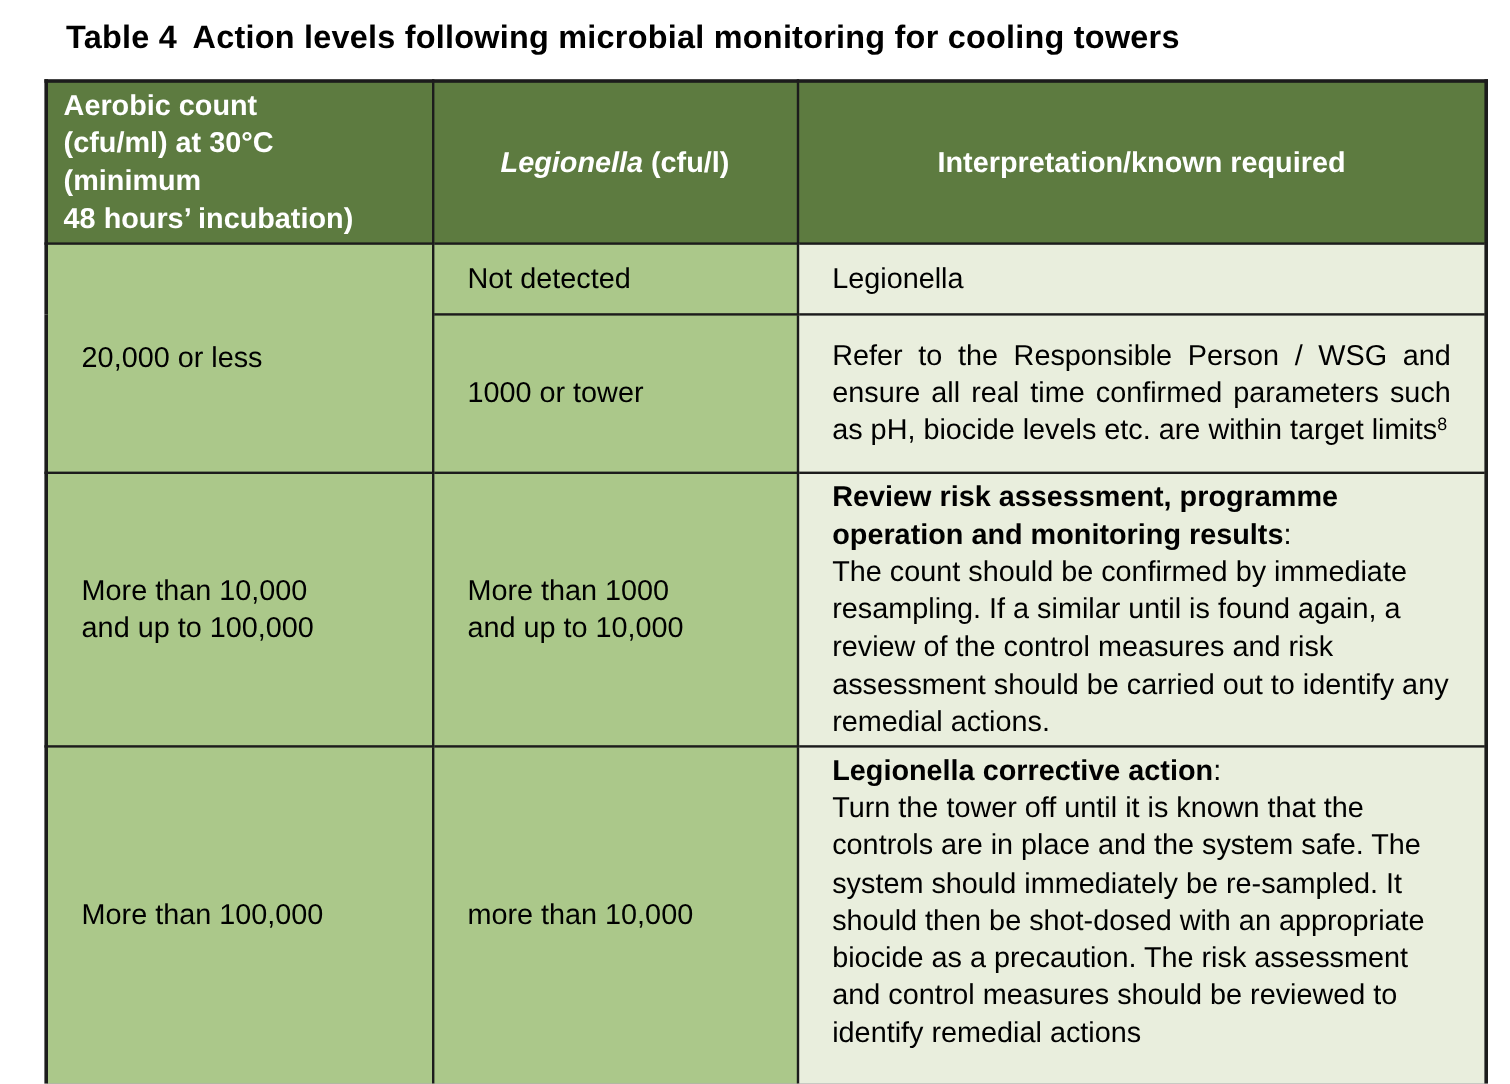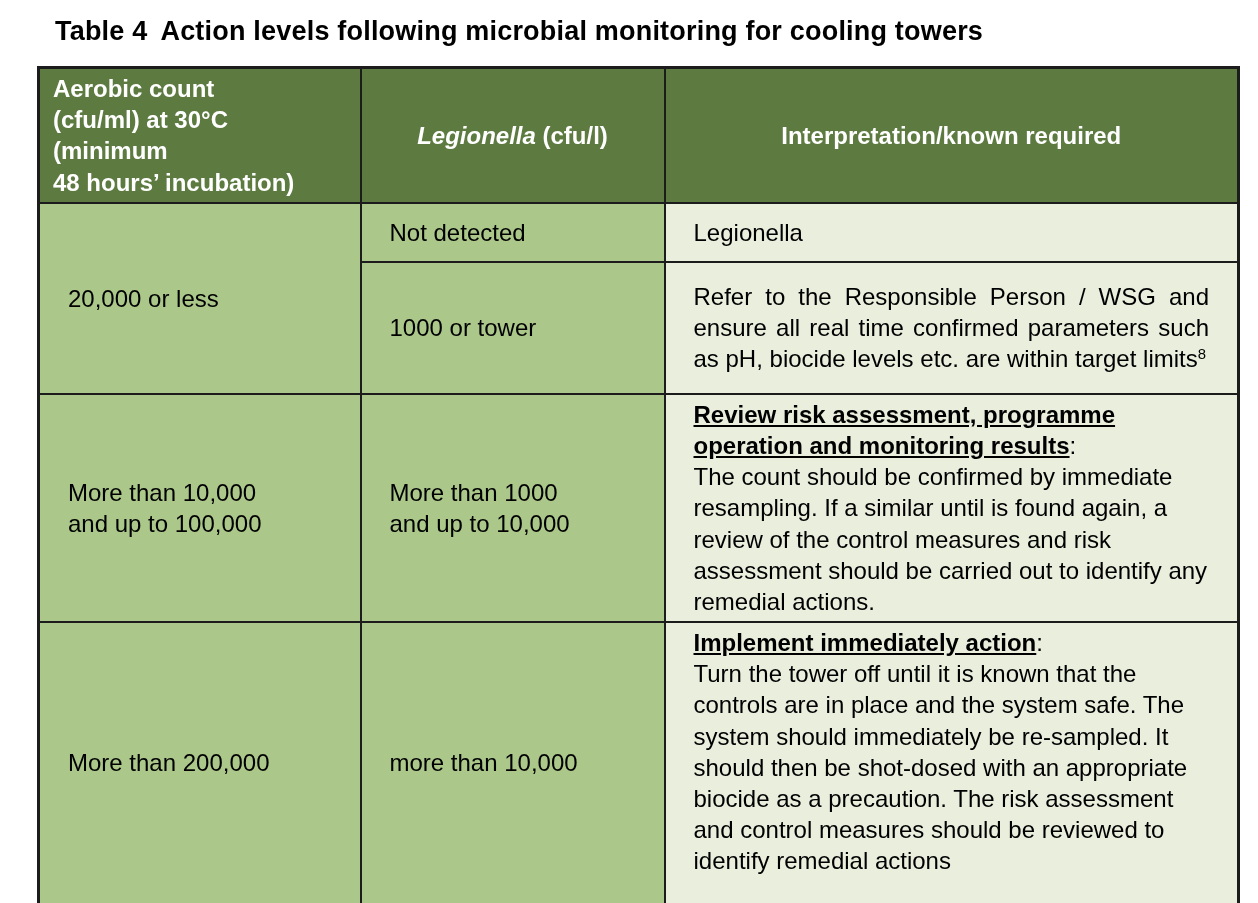--- a/index.html
+++ b/index.html
@@ -64,21 +64,21 @@
   td.top { vertical-align: top; }
   .pre { white-space: pre-line; }
   td.justify { text-align: justify; }
   td sup {
     font-size: 0.62em;
     line-height: 0;
     vertical-align: baseline;
     position: relative;
     top: -0.55em;
   }
-  .lead strong { font-weight: 700; text-decoration: underline; }
+  .lead strong { font-weight: 700; }
 </style>
 </head>
 <body>
 
 <div class="page">
 
   <h2 class="caption">
     <span class="caption-label">Table 4</span><span>Action levels following microbial monitoring for cooling towers</span>
   </h2>
 
@@ -112,23 +112,23 @@
         <td class="green mid pre">More than 10,000
 and up to 100,000</td>
         <td class="green mid pre">More than 1000
 and up to 10,000</td>
         <td class="light top">
           <div class="lead"><strong>Review risk assessment, programme operation and monitoring results</strong><span>:</span></div>
           <div>The count should be confirmed by immediate resampling. If a similar until is found again, a review of the control measures and risk assessment should be carried out to identify any remedial actions.</div>
         </td>
       </tr>
       <tr class="r3">
-        <td class="green mid">More than 200,000</td>
+        <td class="green mid">More than 100,000</td>
         <td class="green mid">more than 10,000</td>
         <td class="light top">
-          <div class="lead"><strong>Implement immediately action</strong><span>:</span></div>
+          <div class="lead"><strong>Legionella corrective action</strong><span>:</span></div>
           <div>Turn the tower off until it is known that the controls are in place and the system safe. The system should immediately be re-sampled. It should then be shot-dosed with an appropriate biocide as a precaution. The risk assessment and control measures should be reviewed to identify remedial actions</div>
         </td>
       </tr>
     </tbody>
   </table>
 
 </div>
 
 </body></html>

